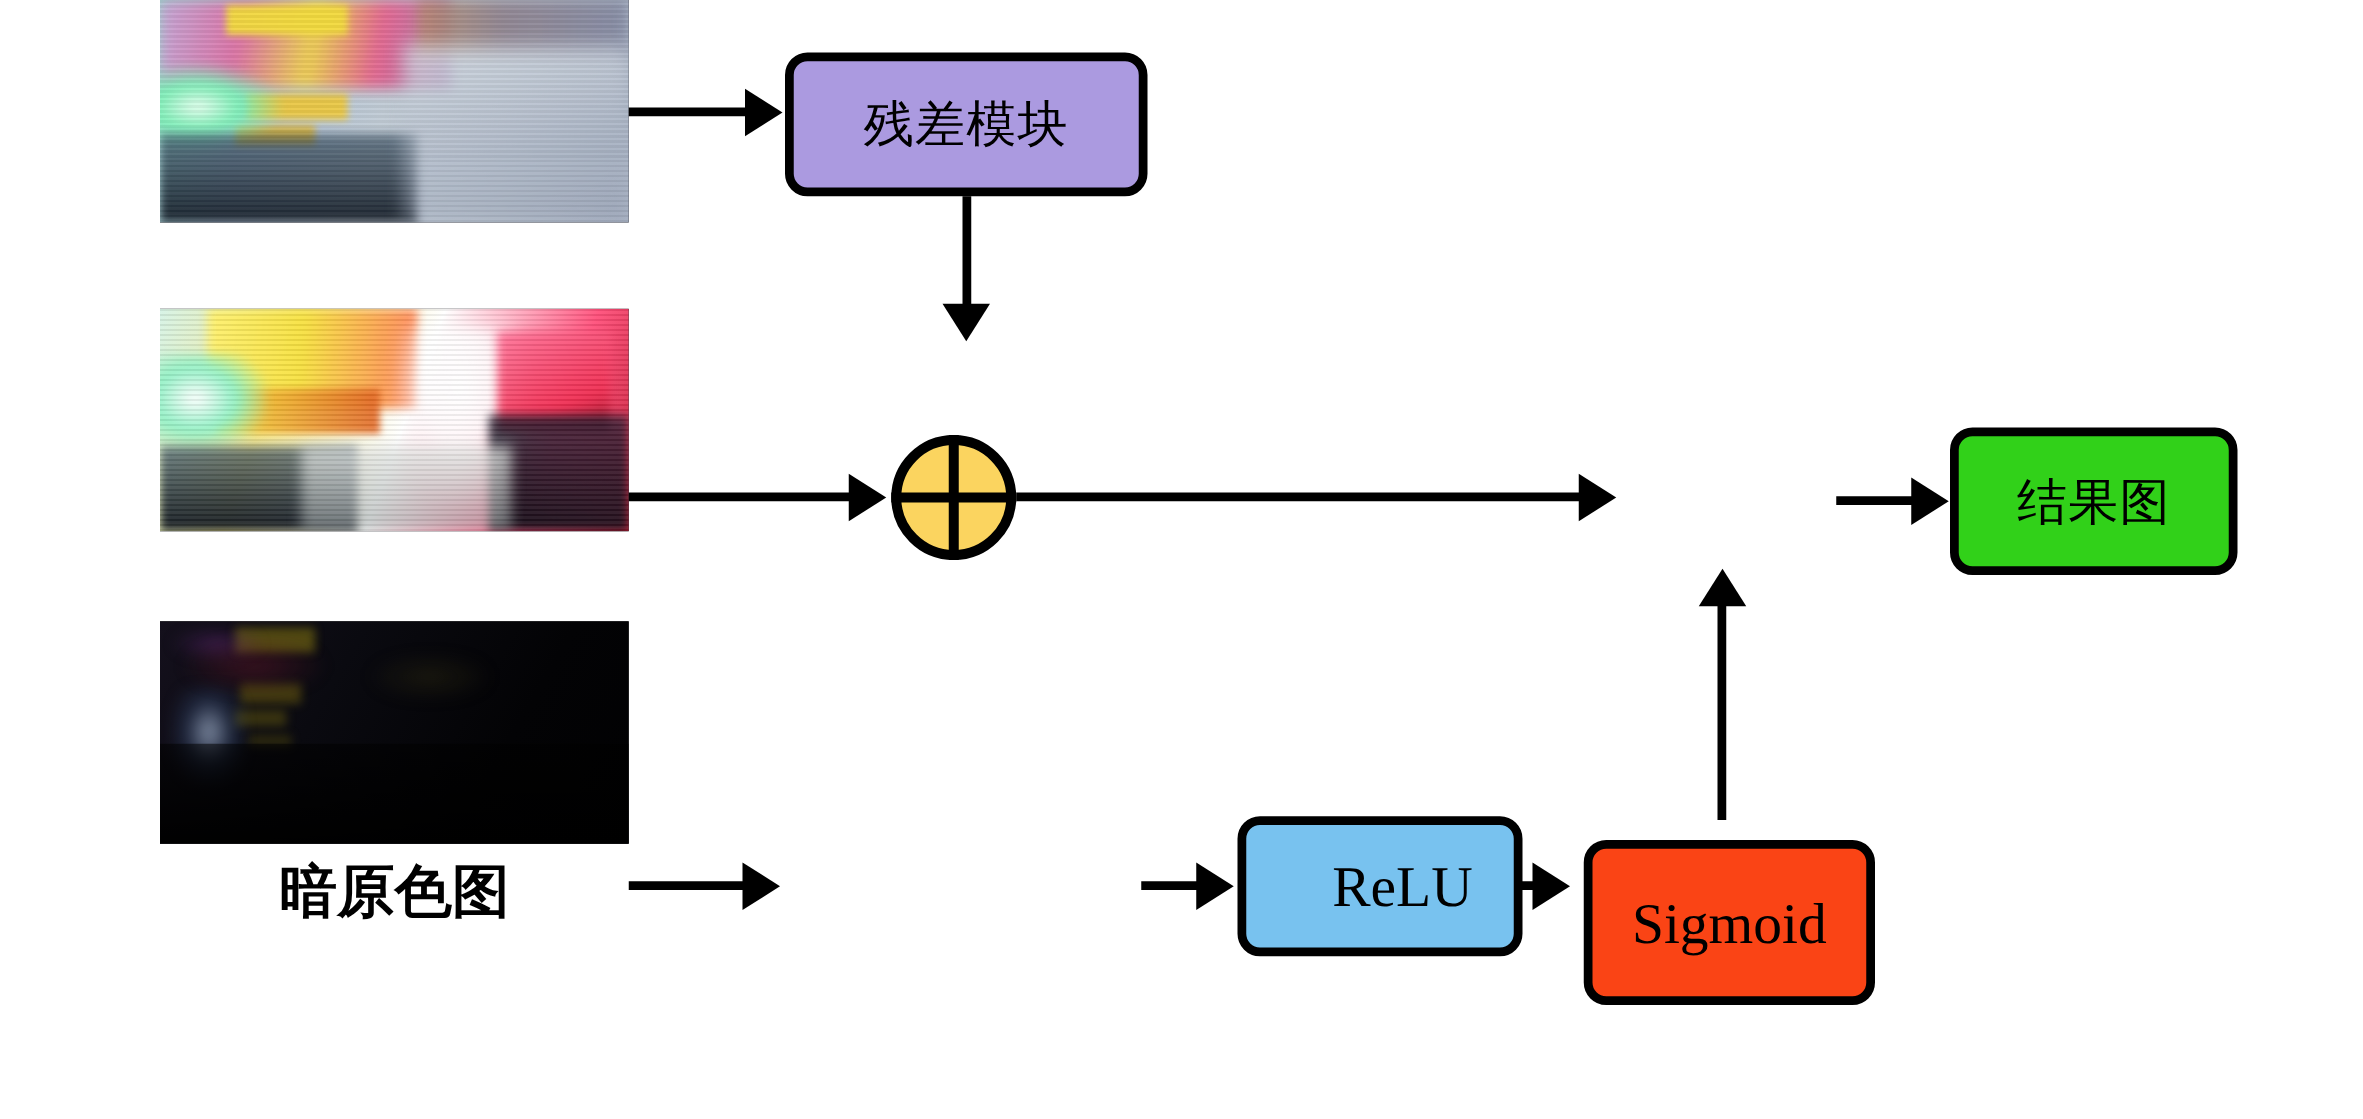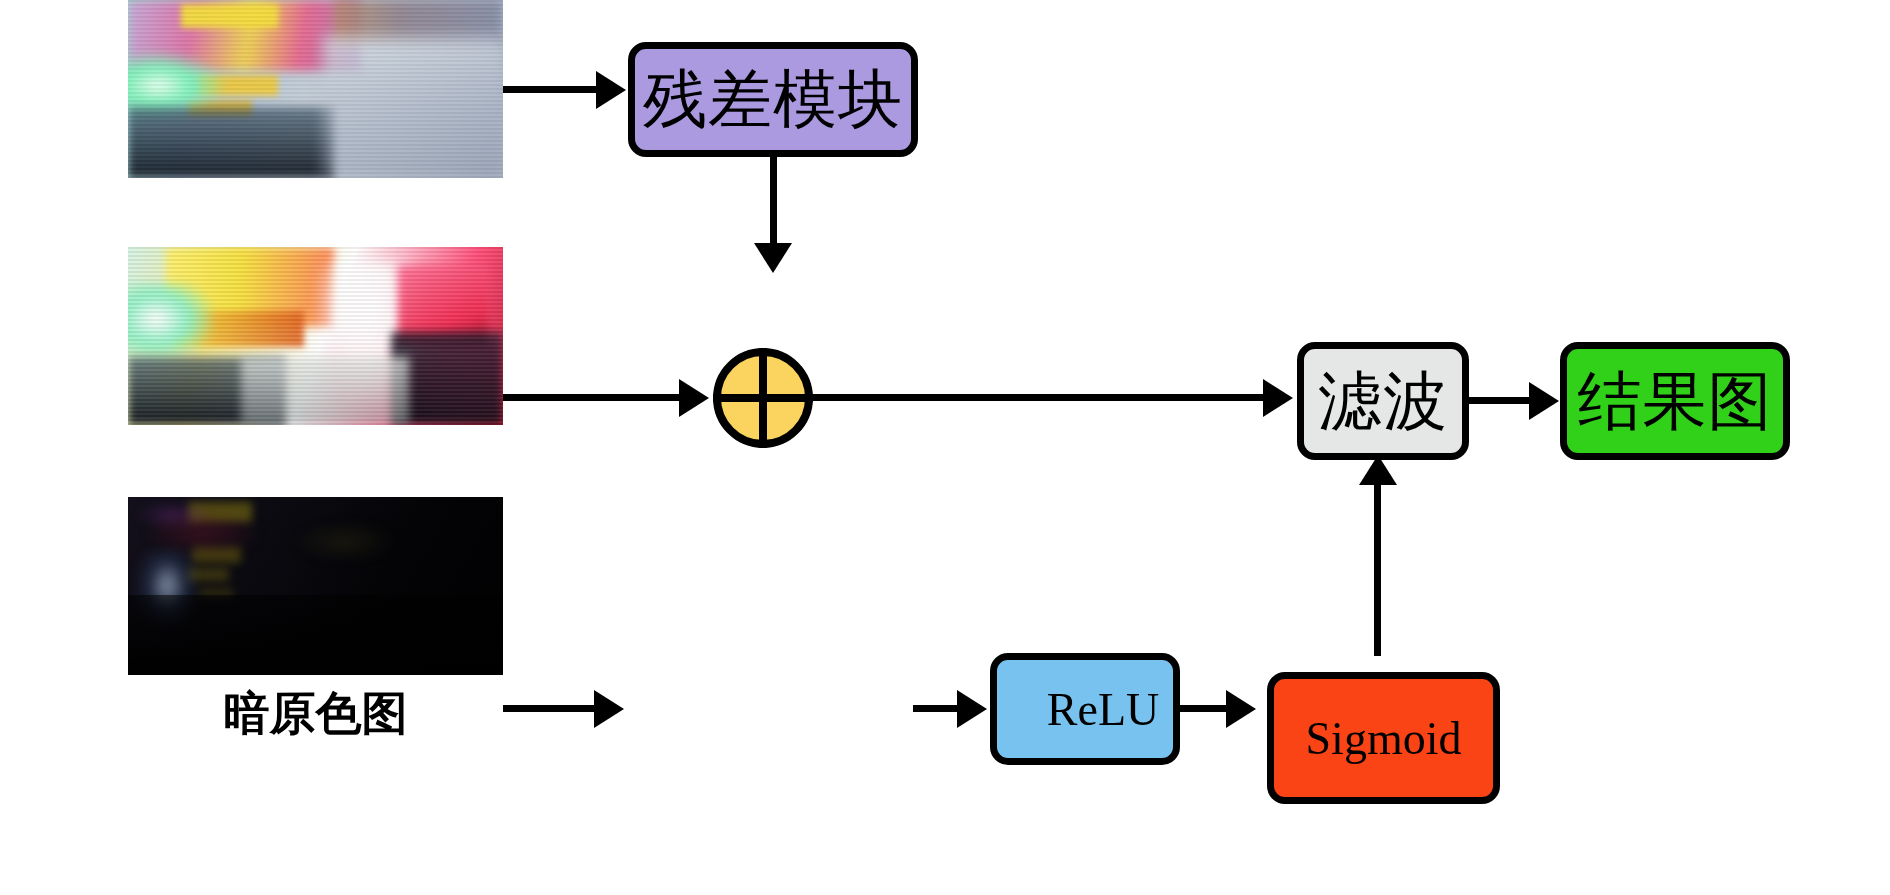--- a/index.html
+++ b/index.html
@@ -45,21 +45,21 @@
     box-sizing: border-box;
     border: 7px solid #000000;
     border-radius: 18px;
     display: flex;
     align-items: center;
     justify-content: center;
     color: #000000;
     font-family: "Liberation Serif", "DejaVu Serif", serif;
     white-space: nowrap;
   }
-  .node.cjk { font-size: 64px; letter-spacing: 1px; }
+  .node.cjk { font-size: 40px; letter-spacing: 1px; }
   .node.latin { font-size: 46px; }
 
   
   .plus-node {
     position: absolute;
     box-sizing: border-box;
     border: 8px solid #000000;
     border-radius: 50%;
   }
   .plus-node .bar-h,
@@ -207,30 +207,27 @@
 
   <div class="node cjk" style="left:628px; top:42px; width:290px; height:115px; background:#ab9ae0;">
     <span>残差模块</span>
   </div>
 
   <div class="plus-node" style="left:713px; top:348px; width:100px; height:100px; background:#fbd45f;">
     <div class="bar-h"></div>
     <div class="bar-v"></div>
   </div>
 
-  <div class="node cjk" style="left:1297px; top:342px; width:172px; height:118px; background:#e4e7e6;">
-    <span>滤波</span>
-  </div>
 
   <div class="node cjk" style="left:1560px; top:342px; width:230px; height:118px; background:#31d119;text-align:center;">
     <span>结果图</span>
   </div>
 
 
-  <div class="node latin" style="left:990px; top:653px; width:190px; height:112px; background:#78c2ef;padding-left:36px;">
+  <div class="node latin" style="left:990px; top:653px; width:228px; height:112px; background:#78c2ef;padding-left:36px;">
     <span>ReLU</span>
   </div>
 
   <div class="node latin" style="left:1267px; top:672px; width:233px; height:132px; background:#fa4415;">
     <span>Sigmoid</span>
   </div>
 
 </div>
 
 </body></html>

